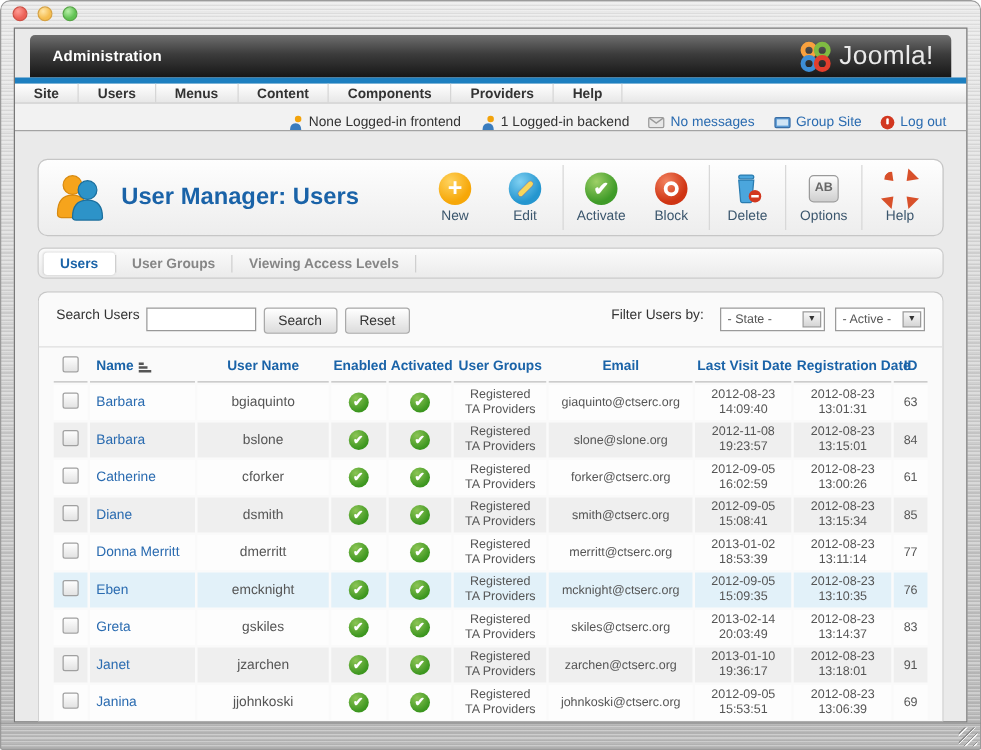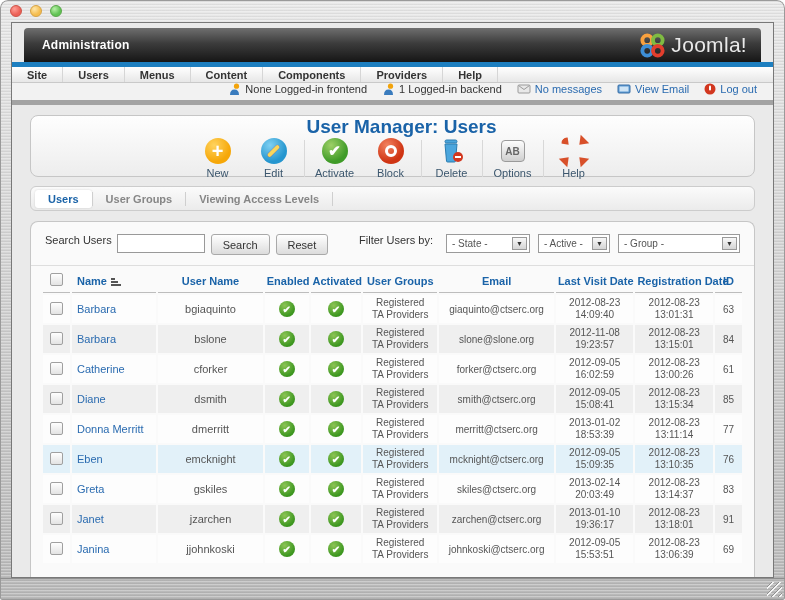--- a/index.html
+++ b/index.html
@@ -46,34 +46,34 @@
     height:16px; display:flex; align-items:stretch;
     background:linear-gradient(#ffffff,#e7e7e7); border-bottom:1px solid #c9c9c9;
   }
   .menu-item{
     display:flex; align-items:center; padding:0 15px; font-size:11px; font-weight:bold;
     color:#333; border-right:1px solid #d6d6d6; cursor:default;
   }
 
   
   .statusbar{
-    height:22px; display:flex; align-items:flex-start; justify-content:flex-end; gap:15px;
-    padding-right:16px; background:#f2f2f2; border-bottom:5px solid #a3a3a3; font-size:11px;
+    height:22px; display:flex; align-items:flex-end; justify-content:flex-end; gap:15px;
+    padding-right:16px; background:#f2f2f2; border-bottom:1px solid #a3a3a3; font-size:11px;
   }
   .status-item{ display:flex; align-items:center; gap:4px; color:#333; }
   .status-item.link{ color:#2a6bb0; }
   .sicon{ display:inline-block; }
 
   
   .content{ padding:6px 10px 0 10px; }
 
   .header-panel{
-    margin:4px 8px 9px 8px; height:62px; border:1px solid #c6c6c6; border-radius:8px;
+    margin:16px 8px 9px 8px; height:62px; border:1px solid #c6c6c6; border-radius:8px;
     background:linear-gradient(#fefefe,#ededed);
-    display:flex; align-items:center; padding:0 6px 0 12px;flex-direction:column;
+    display:flex; align-items:center; padding:0 6px 0 12px;
   }
   .page-title{ font-size:19px; font-weight:bold; color:#1a63a8; margin-left:12px; white-space:nowrap; }
   .hp-spacer{ flex:1; }
 
   
   .toolbar{ display:flex; align-items:stretch; height:56px; }
   .tbtn{ width:56px; display:flex; flex-direction:column; align-items:center; justify-content:center; gap:3px; cursor:pointer; }
   .tbtn .lbl{ font-size:11px; color:#3b566d; }
   .tsep{ width:1px; background:#d8d8d8; margin:2px 2px; }
   .ticon{ width:26px; height:26px; border-radius:50%; position:relative; display:flex; align-items:center; justify-content:center; }
@@ -213,21 +213,21 @@
           <rect x="1" y="1" width="12" height="8" rx="1" fill="#e8e8e8" stroke="#9a9a9a"></rect>
             <path d="M1.5 1.5 L7 5.5 L12.5 1.5" fill="none" stroke="#9a9a9a"></path>
         </svg>
         <span>No messages</span>
       </span>
       <span class="status-item link">
         <svg class="sicon" width="14" height="11" viewBox="0 0 14 11">
           <rect x="1" y="1" width="12" height="8" rx="1" fill="#5b9bd5" stroke="#3a6ea5"></rect>
             <rect x="2.5" y="2.5" width="9" height="5" fill="#cfe4f5"></rect>
         </svg>
-        <span>View Email</span>
+        <span>Group Site</span>
       </span>
       <span class="status-item link">
         <svg class="sicon" width="12" height="12" viewBox="0 0 12 12">
           <circle cx="6" cy="6" r="5.5" fill="#d2371f"></circle>
             <rect x="5" y="2.5" width="2" height="5" rx="1" fill="#fff"></rect>
         </svg>
         <span>Log out</span>
       </span>
     </div>
 
@@ -316,24 +316,20 @@
           <span class="fr-spacer"></span>
           <span class="flabel">Filter Users by:</span>
           <span class="fsel state">
             <span>- State -</span>
             <span class="arrowbox">▼</span>
           </span>
           <span class="fsel active">
             <span>- Active -</span>
             <span class="arrowbox">▼</span>
           </span>
-          <span class="fsel group">
-            <span>- Group -</span>
-            <span class="arrowbox">▼</span>
-          </span>
         </div>
 
         <div class="divider"></div>
 
         <table class="users">
           <thead id="thead">
               <tr>
                 <th style="width: 4%;"><span class="cb"></span></th>
                 <th class="name-col" style="width: 12.5%;">Name<span class="sorticon"><i class="b1"></i><i class="b2"></i><i class="b3"></i></span></th>
                 <th style="width: 15.5%;">User Name</th>

